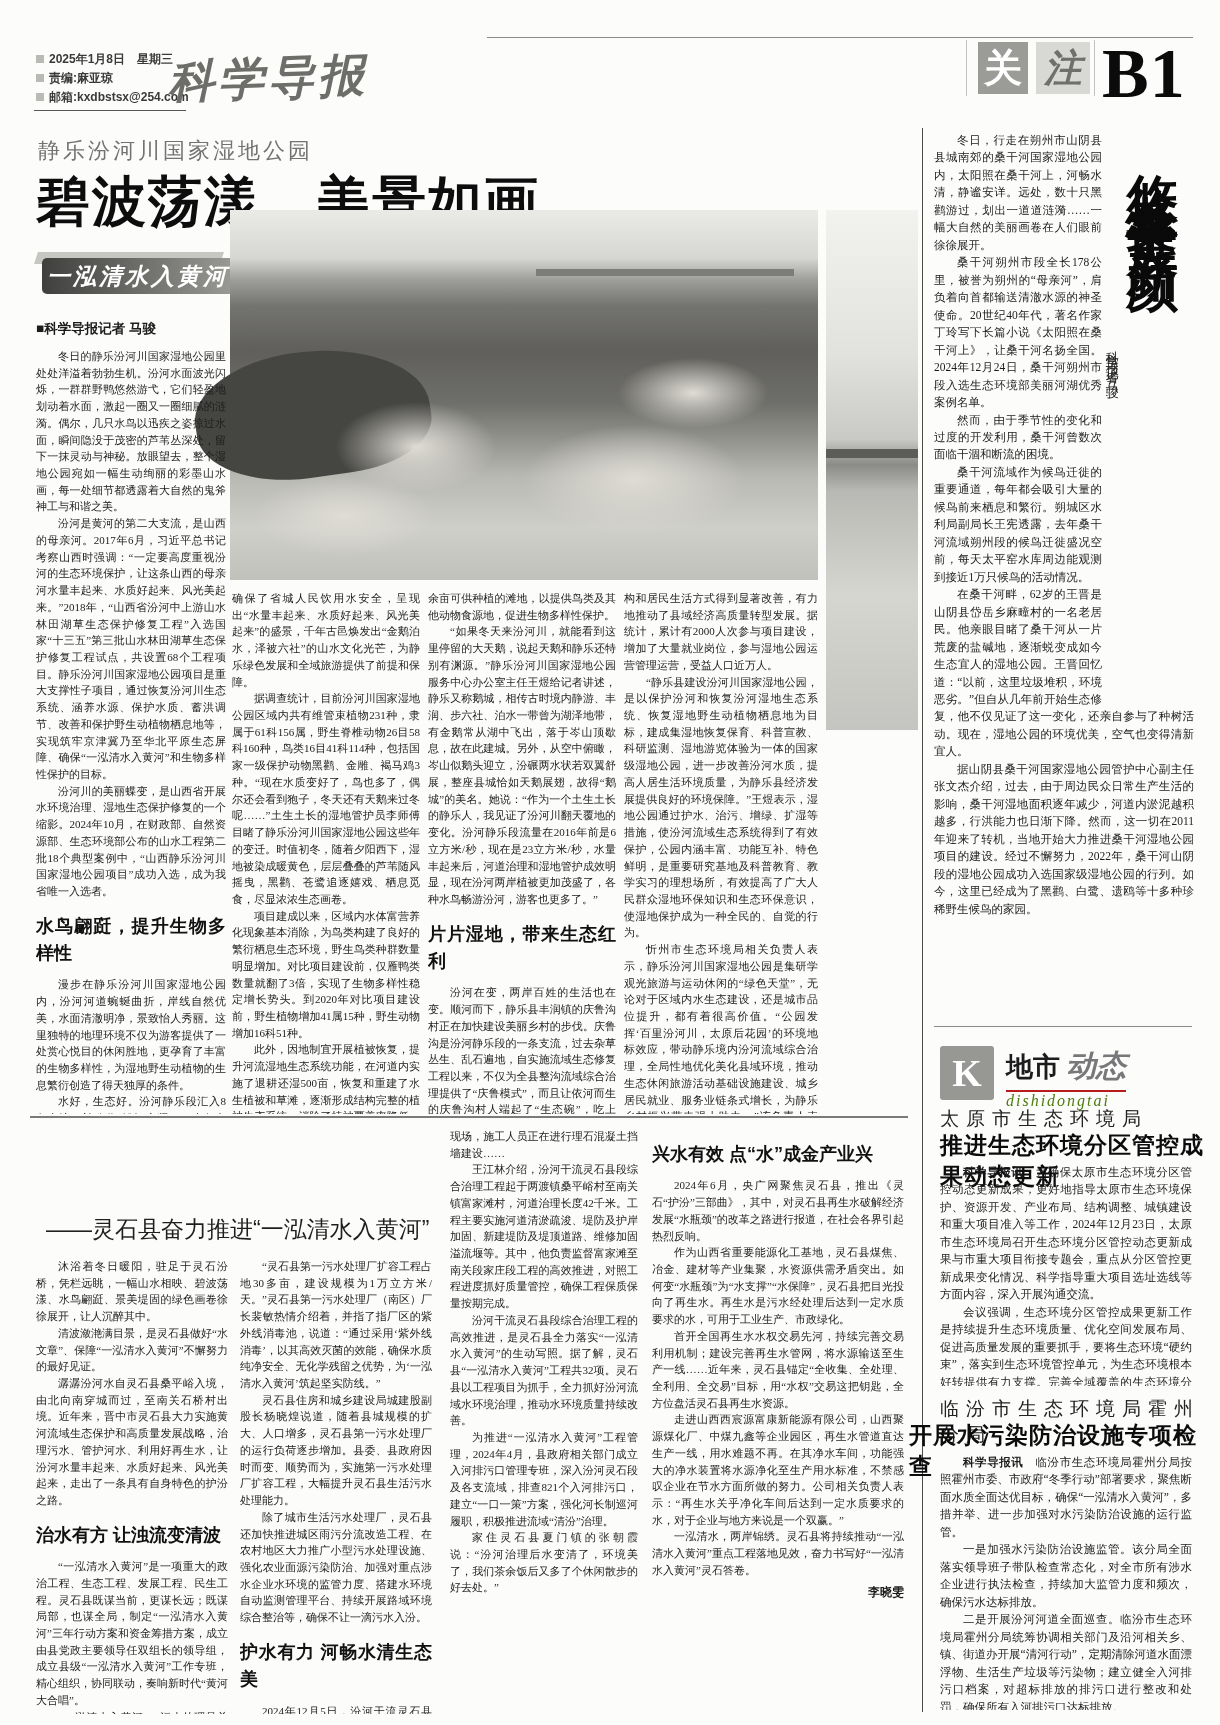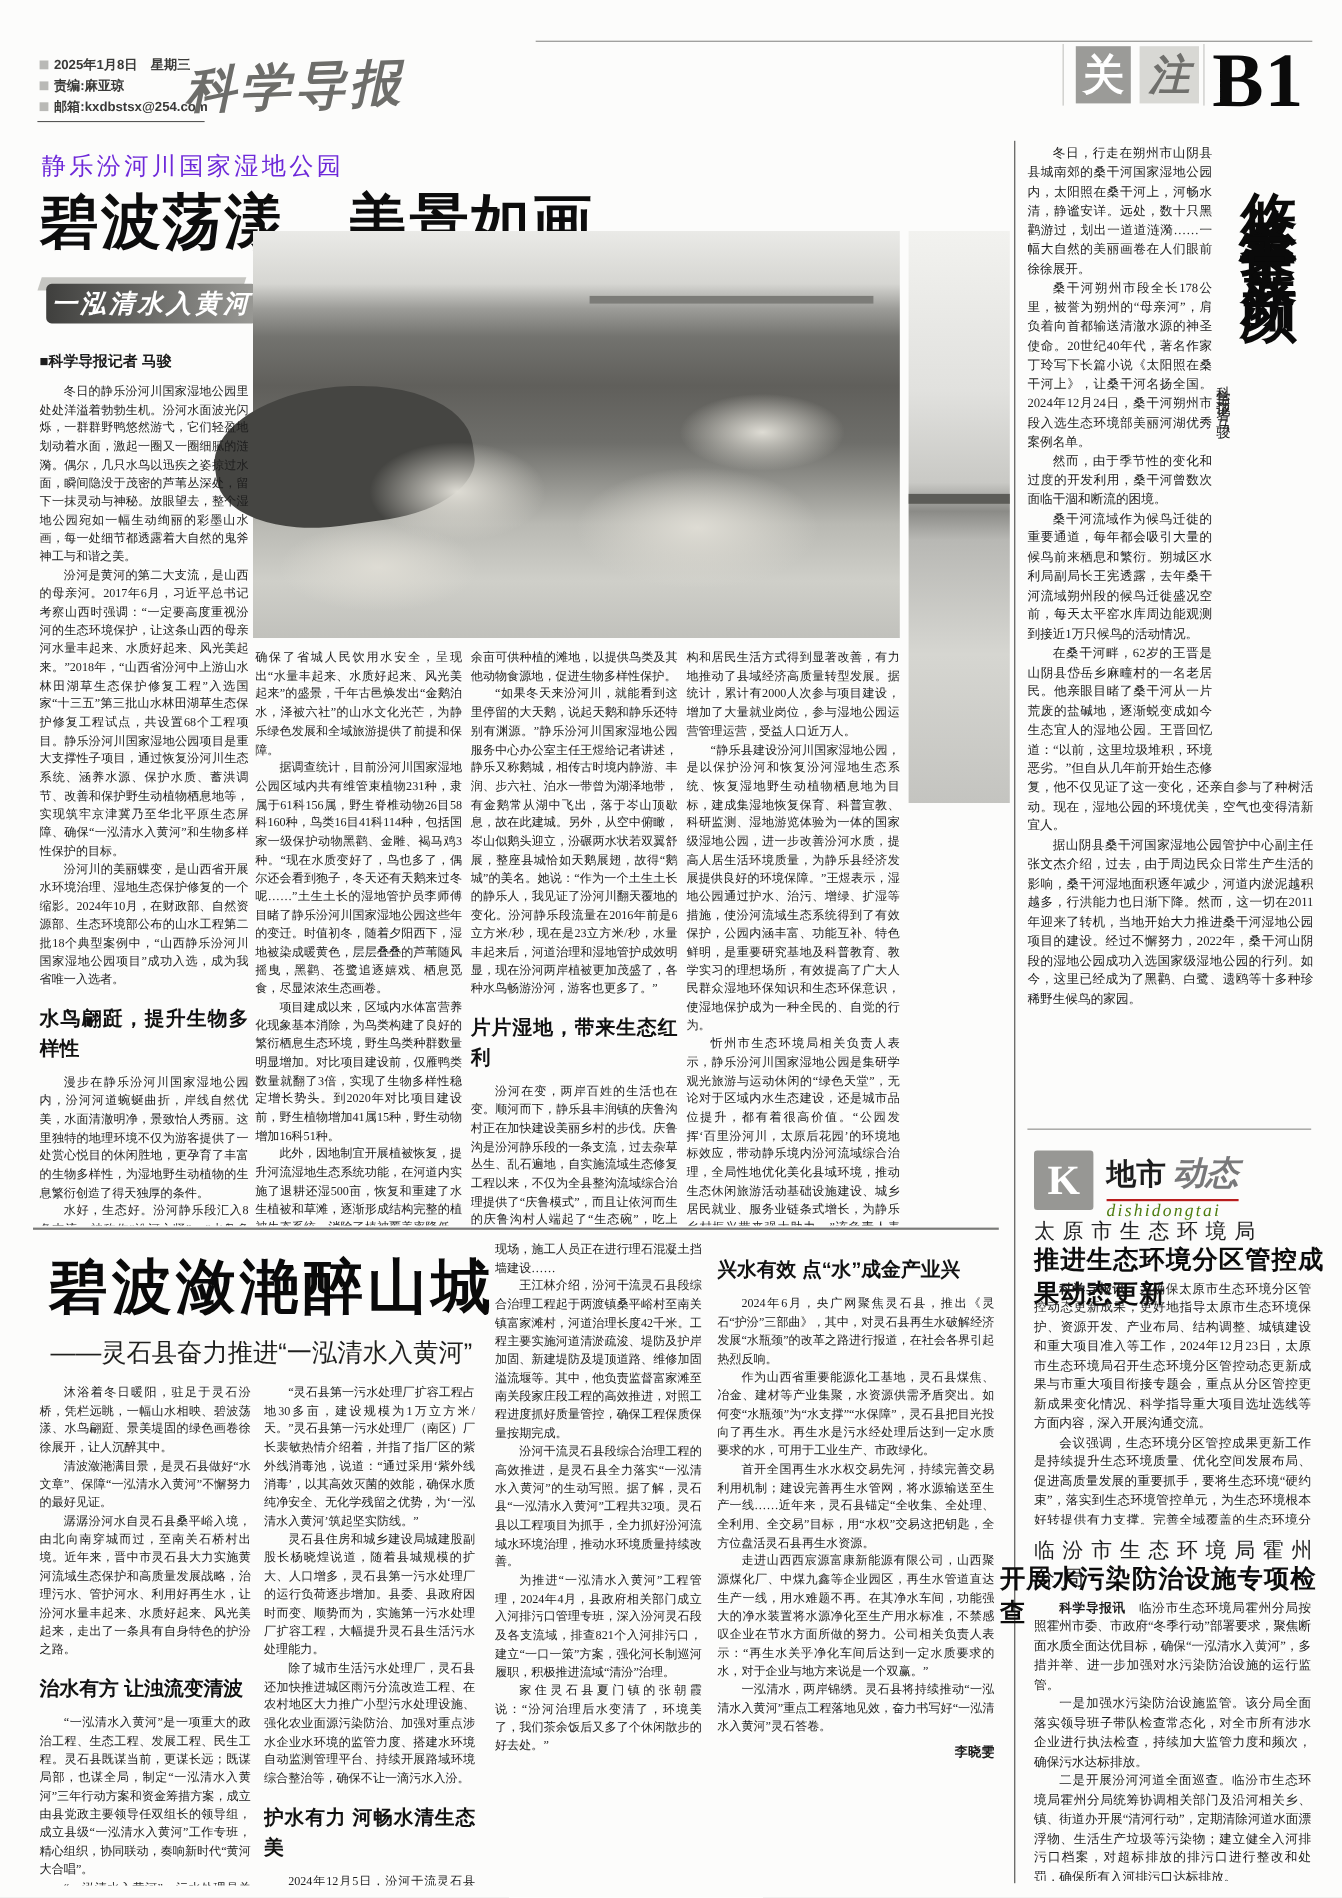--- a/index.html
+++ b/index.html
@@ -13,21 +13,21 @@
              color:#3a3a38;line-height:19px;white-space:nowrap;}
   .info-line .sq{display:inline-block;width:8px;height:8px;background:#b9b9b6;margin-right:5px;}
   .masthead{font-size:46px;font-weight:bold;font-style:italic;color:#6d6d6a;letter-spacing:4px;
             transform:rotate(-2deg);}
   .guan-box{width:50px;height:52px;background:#9b9b98;color:#fff;font-size:38px;font-weight:900;
             display:flex;align-items:center;justify-content:center;}
   .zhu-box{width:54px;height:52px;background:#d8d8d4;color:#6f6f6c;font-size:38px;font-weight:bold;
            font-style:italic;display:flex;align-items:center;justify-content:center;}
   .b1{font-size:70px;font-weight:900;color:#0b0b0b;letter-spacing:1px;}
   
-  .kicker{font-size:22px;color:#6d28d9;letter-spacing:3px;}
+  .kicker{font-size:22px;color:#737373;letter-spacing:3px;}
   .main-headline{font-size:54px;font-weight:900;color:#0d0d0d;letter-spacing:2px;}
   .badge-shadow{width:186px;height:12px;background:#c6c6c2;transform:skewX(-18deg);}
   .badge{width:192px;height:36px;background:linear-gradient(90deg,#3f3f3d,#9a9a96);
          border-radius:5px;display:flex;align-items:center;justify-content:center;
          color:#fff;font-weight:900;font-style:italic;font-size:23px;letter-spacing:3px;}
   .byline{font-size:13.5px;font-weight:bold;}
   .col-text{font-size:11px;line-height:1.52;text-align:justify;overflow:hidden;}
   .col-text .para{margin:0;text-indent:2em;}
   .col-text .para.cont{text-indent:0;}
   .col-subhead{font-family:"Liberation Sans","DejaVu Sans",sans-serif;font-weight:bold;
@@ -170,21 +170,20 @@
   <div class="abs ln-kicker" style="left:940px;top:1396px;">临汾市生态环境局霍州分局</div>
   <div class="abs ln-headline" style="left:909px;top:1420px;font-family:Liberation Serif, serif;">开展水污染防治设施专项检查</div>
   <div class="abs col-text" style="left:940px;top:1454px;width:252px;height:256px;font-size:11.5px;">
       <p class="para"><b>科学导报讯　</b>临汾市生态环境局霍州分局按照霍州市委、市政府“冬季行动”部署要求，聚焦断面水质全面达优目标，确保“一泓清水入黄河”，多措并举、进一步加强对水污染防治设施的运行监管。</p>
       <p class="para">一是加强水污染防治设施监管。该分局全面落实领导班子带队检查常态化，对全市所有涉水企业进行执法检查，持续加大监管力度和频次，确保污水达标排放。</p>
       <p class="para">二是开展汾河河道全面巡查。临汾市生态环境局霍州分局统筹协调相关部门及沿河相关乡、镇、街道办开展“清河行动”，定期清除河道水面漂浮物、生活生产垃圾等污染物；建立健全入河排污口档案，对超标排放的排污口进行整改和处罚，确保所有入河排污口达标排放。</p>
     </div>
 
   <div class="abs" style="left:30px;top:1116px;width:878px;height:2px;background:#7a7a78;"></div>
 
-  <div class="abs bottom-headline" style="left:44px;top:1134px;">碧波潋滟醉山城</div>
   <div class="abs bottom-subtitle" style="left:46px;top:1214px;">——灵石县奋力推进“一泓清水入黄河”</div>
 
   <div class="abs col-text" style="left:36px;top:1258px;width:192px;height:456px;">
       <p class="para">沐浴着冬日暖阳，驻足于灵石汾桥，凭栏远眺，一幅山水相映、碧波荡漾、水鸟翩跹、景美堤固的绿色画卷徐徐展开，让人沉醉其中。</p>
       <p class="para">清波潋滟满目景，是灵石县做好“水文章”、保障“一泓清水入黄河”不懈努力的最好见证。</p>
       <p class="para">潺潺汾河水自灵石县桑平峪入境，由北向南穿城而过，至南关石桥村出境。近年来，晋中市灵石县大力实施黄河流域生态保护和高质量发展战略，治理污水、管护河水、利用好再生水，让汾河水量丰起来、水质好起来、风光美起来，走出了一条具有自身特色的护汾之路。</p>
       <div class="col-subhead">治水有方  让浊流变清波</div>
       <p class="para">“一泓清水入黄河”是一项重大的政治工程、生态工程、发展工程、民生工程。灵石县既谋当前，更谋长远；既谋局部，也谋全局，制定“一泓清水入黄河”三年行动方案和资金筹措方案，成立由县党政主要领导任双组长的领导组，成立县级“一泓清水入黄河”工作专班，精心组织，协同联动，奏响新时代“黄河大合唱”。</p>
       <p class="para">“一泓清水入黄河”，污水处理是关键。</p>
     </div>

